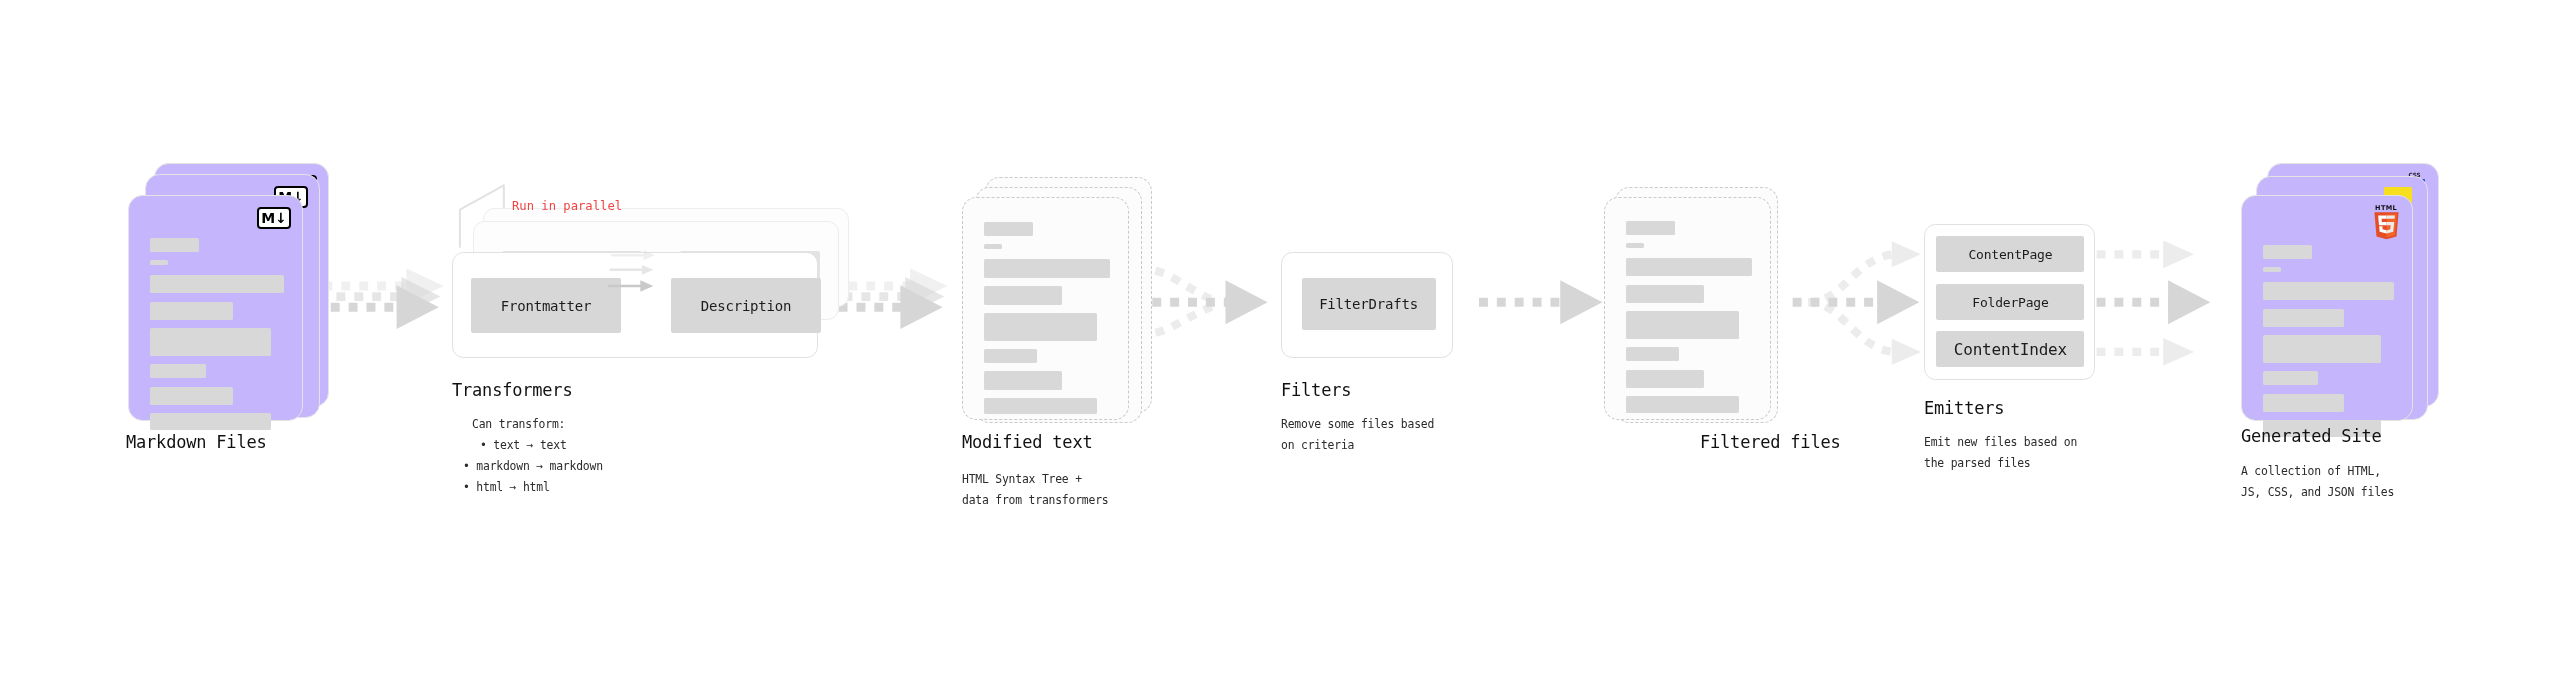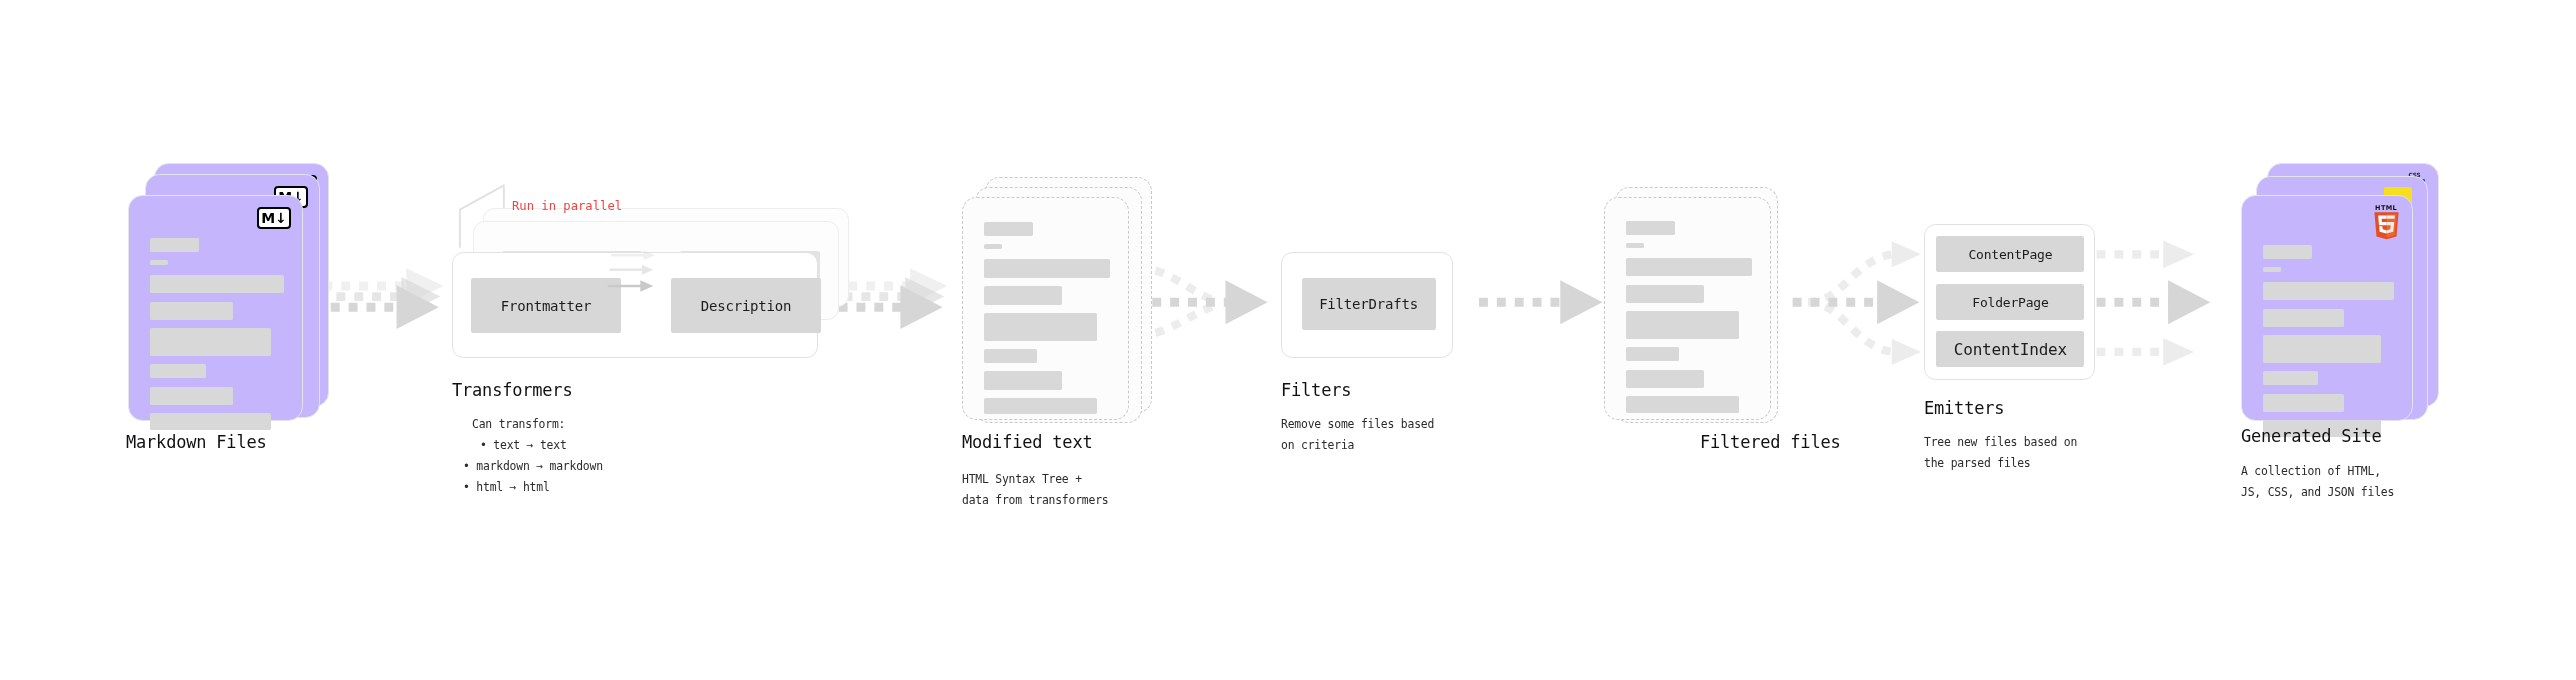--- a/index.html
+++ b/index.html
@@ -366,21 +366,21 @@
     </div>
   </div>
   <div class="caption" style="left:1676px; top:432px;margin-left:24px;">Filtered files</div>
 
   <div class="pillbox" style="left:1924px; top:224px; width:171px; height:156px;">
     <div class="pill" style="left:11.4px; top:11.4px; width:148px; height:36px; font-size:13px;">ContentPage</div>
     <div class="pill" style="left:11.4px; top:59px; width:148px; height:36px; font-size:13px;">FolderPage</div>
     <div class="pill" style="left:11.4px; top:106px; width:148px; height:36px; font-size:16px;">ContentIndex</div>
   </div>
   <div class="caption" style="left:1924px; top:398px;">Emitters</div>
-  <div class="subcap" style="left:1924px; top:434px;">Tree new files based on</div>
+  <div class="subcap" style="left:1924px; top:434px;">Emit new files based on</div>
   <div class="subcap" style="left:1924px; top:455px;">the parsed files</div>
 
   <div class="doc-stack">
 
     <div class="doc back2" style="left:2267px; top:163px; width:172px; height:244px;">
       <div class="badge" style="right:13px; top:8.1px;">
         <div style="width:21px;">
           <div style="font-family:'DejaVu Sans','Liberation Sans',sans-serif;font-weight:700;font-size:5.7px;text-align:center;color:#222;">CSS</div>
           <div style="height:3.3px;background:#264de4;margin-top:0.8px;border-radius:0.8px;"></div>
         </div>

